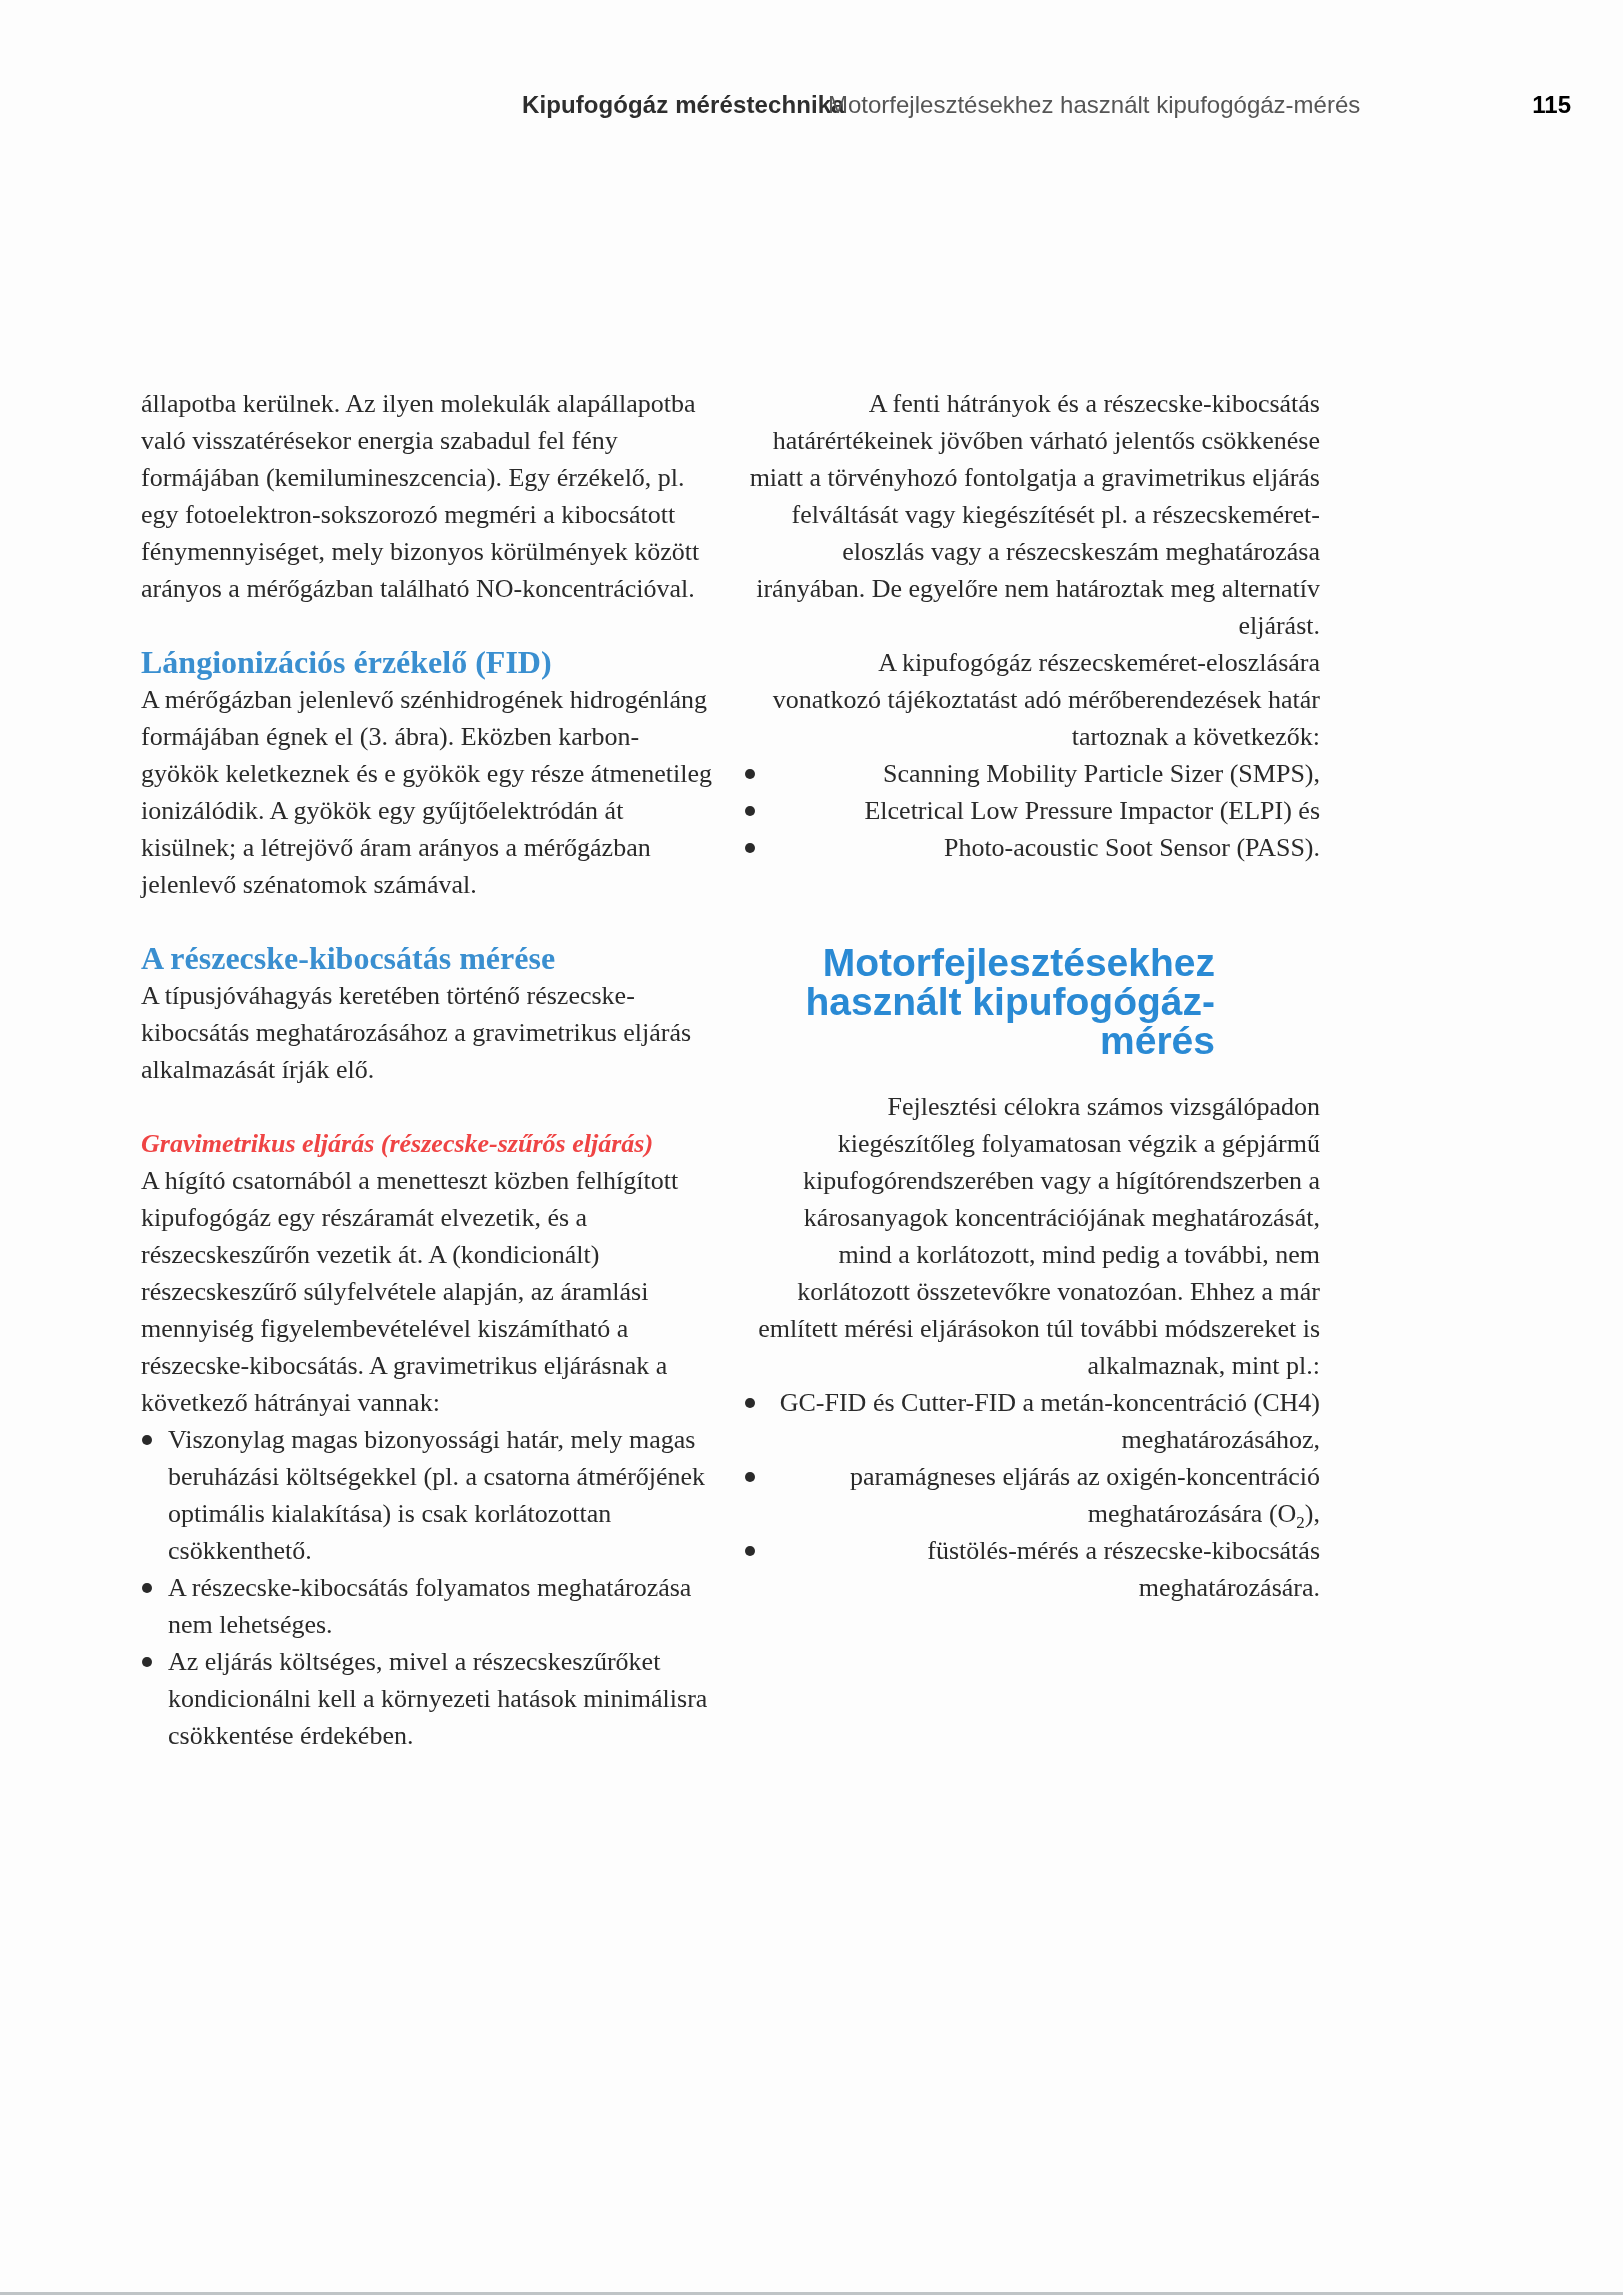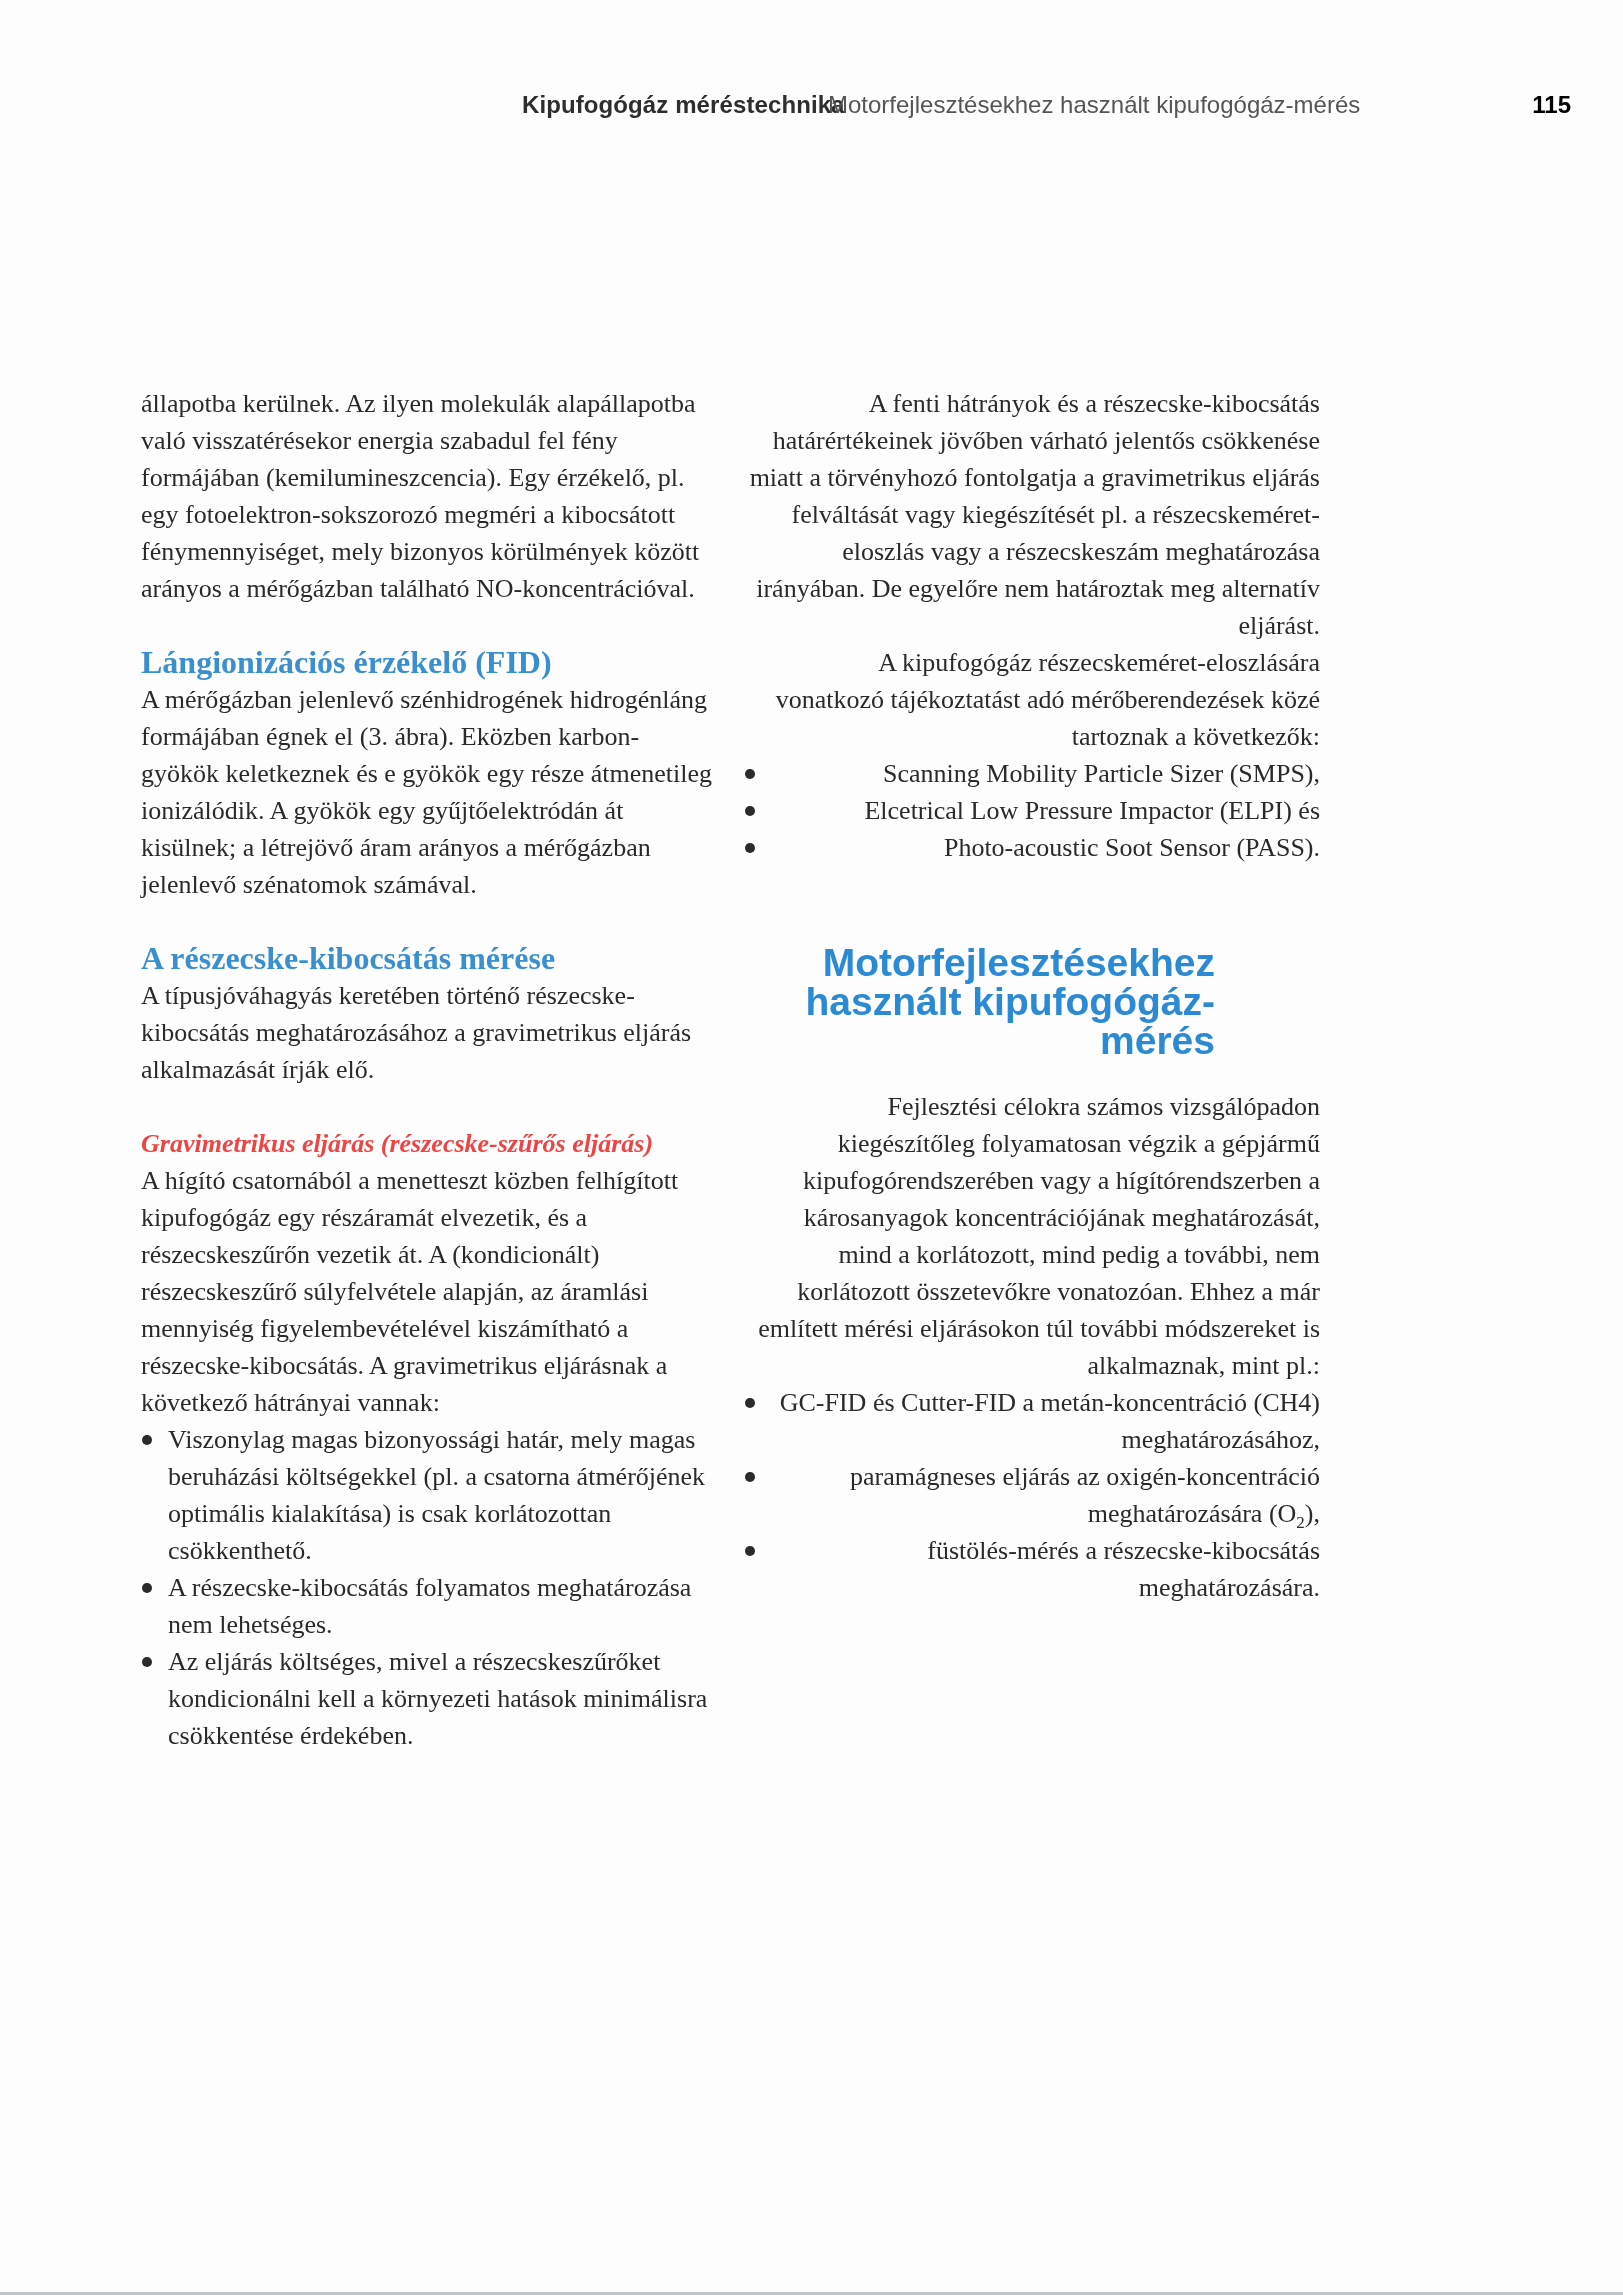--- a/index.html
+++ b/index.html
@@ -99,21 +99,21 @@
 
   <ul class="bullets">
     <li><span class="bullet"></span><span>Viszonylag magas bizonyossági határ, mely magas beruházási költségekkel (pl. a csatorna átmérőjének optimális kialakítása) is csak korlátozottan csökkenthető.</span></li>
     <li><span class="bullet"></span><span>A részecske-kibocsátás folyamatos meghatározása nem lehetséges.</span></li>
     <li><span class="bullet"></span><span>Az eljárás költséges, mivel a részecskeszűrőket kondicionálni kell a környezeti hatások minimálisra csökkentése érdekében.</span></li>
   </ul>
 </div>
 
 <div class="column col-right">
   <p class="para">A fenti hátrányok és a részecske-kibocsátás határértékeinek jövőben várható jelentős csökkenése miatt a törvényhozó fontolgatja a gravimetrikus eljárás felváltását vagy kiegészítését pl. a részecskeméret-eloszlás vagy a részecskeszám meghatározása irányában. De egyelőre nem határoztak meg alternatív eljárást.</p>
-  <p class="para indent">A kipufogógáz részecskeméret-eloszlására vonatkozó tájékoztatást adó mérőberendezések közé tartoznak a következők:</p>
+  <p class="para indent">A kipufogógáz részecskeméret-eloszlására vonatkozó tájékoztatást adó mérőberendezések határ tartoznak a következők:</p>
   <ul class="bullets">
     <li><span class="bullet"></span><span>Scanning Mobility Particle Sizer (SMPS),</span></li>
     <li><span class="bullet"></span><span>Elcetrical Low Pressure Impactor (ELPI) és</span></li>
     <li><span class="bullet"></span><span>Photo-acoustic Soot Sensor (PASS).</span></li>
   </ul>
 
   <h2 class="section-title">Motorfejlesztésekhez használt kipufogógáz-mérés</h2>
   <p class="para">Fejlesztési célokra számos vizsgálópadon kiegészítőleg folyamatosan végzik a gépjármű kipufogórendszerében vagy a hígítórendszerben a károsanyagok koncentrációjának meghatározását, mind a korlátozott, mind pedig a további, nem korlátozott összetevőkre vonatozóan. Ehhez a már említett mérési eljárásokon túl további módszereket is alkalmaznak, mint pl.:</p>
   <ul class="bullets">
     <li><span class="bullet"></span><span>GC-FID és Cutter-FID a metán-koncentráció (CH4) meghatározásához,</span></li>

